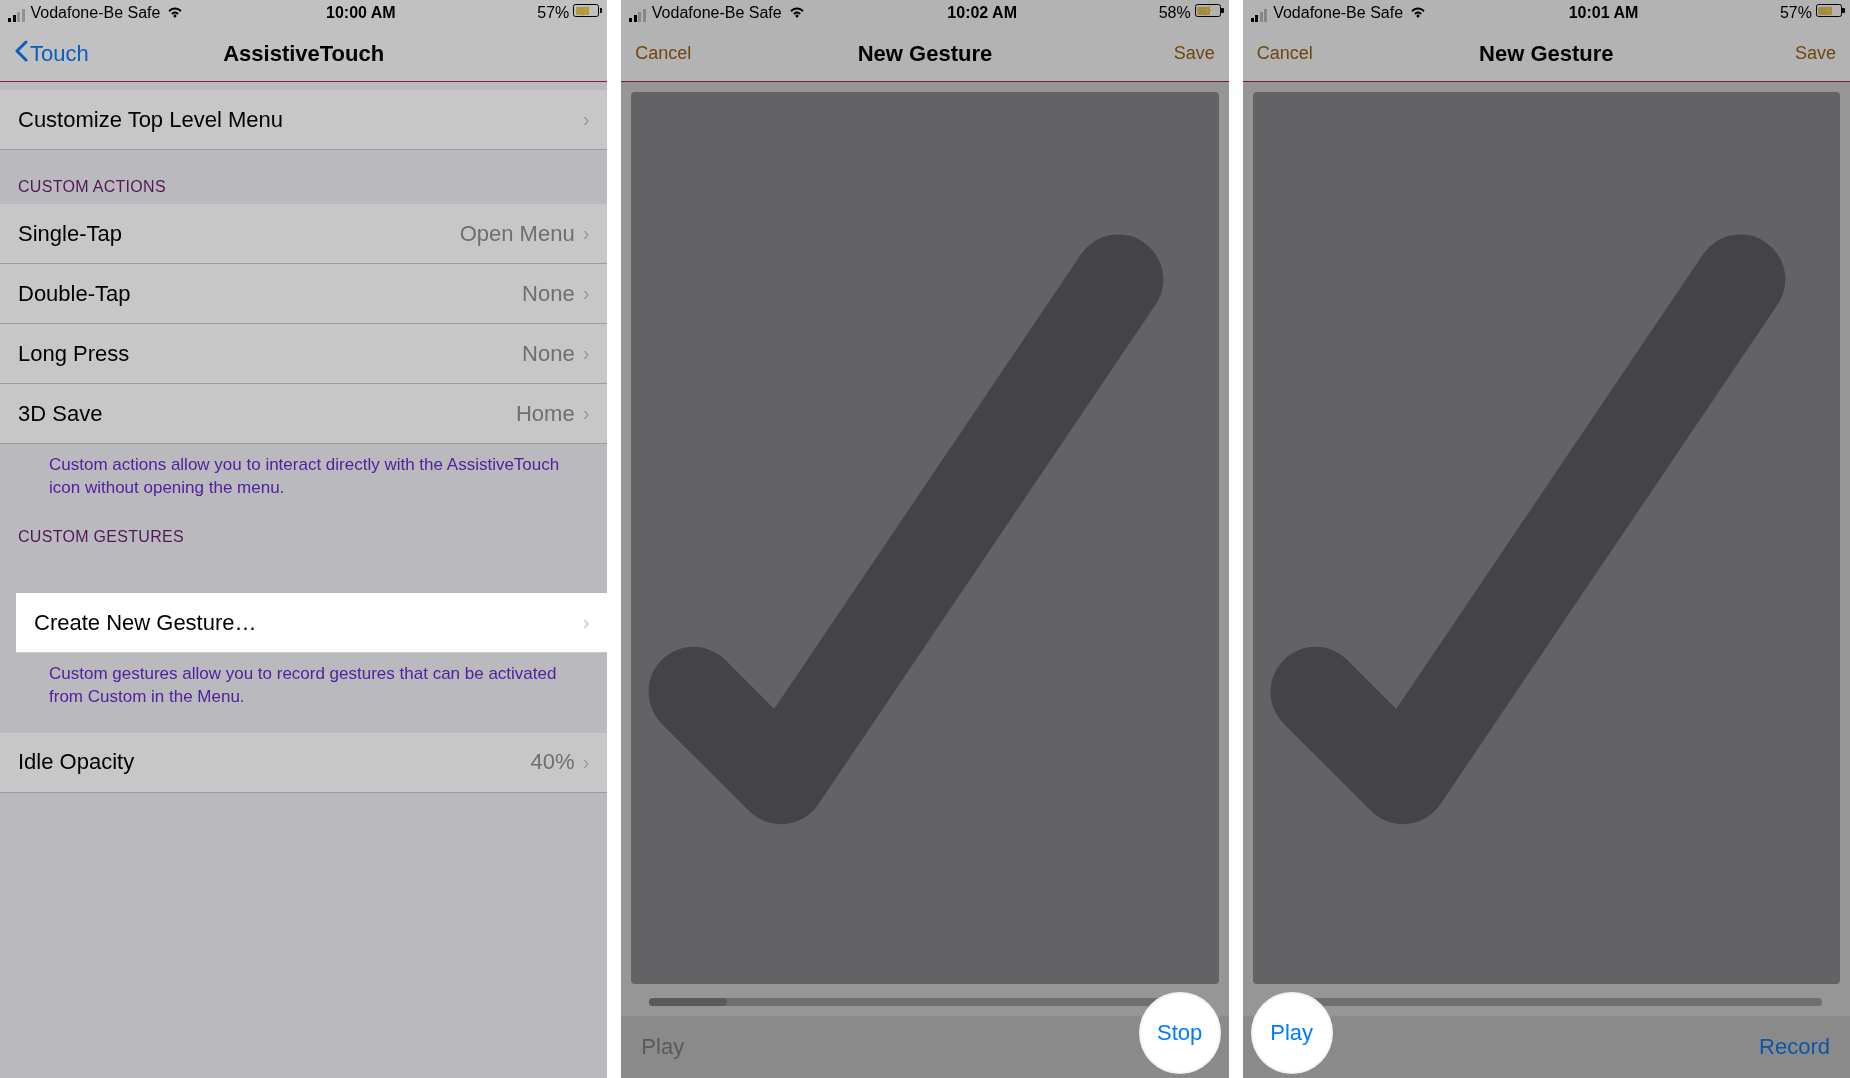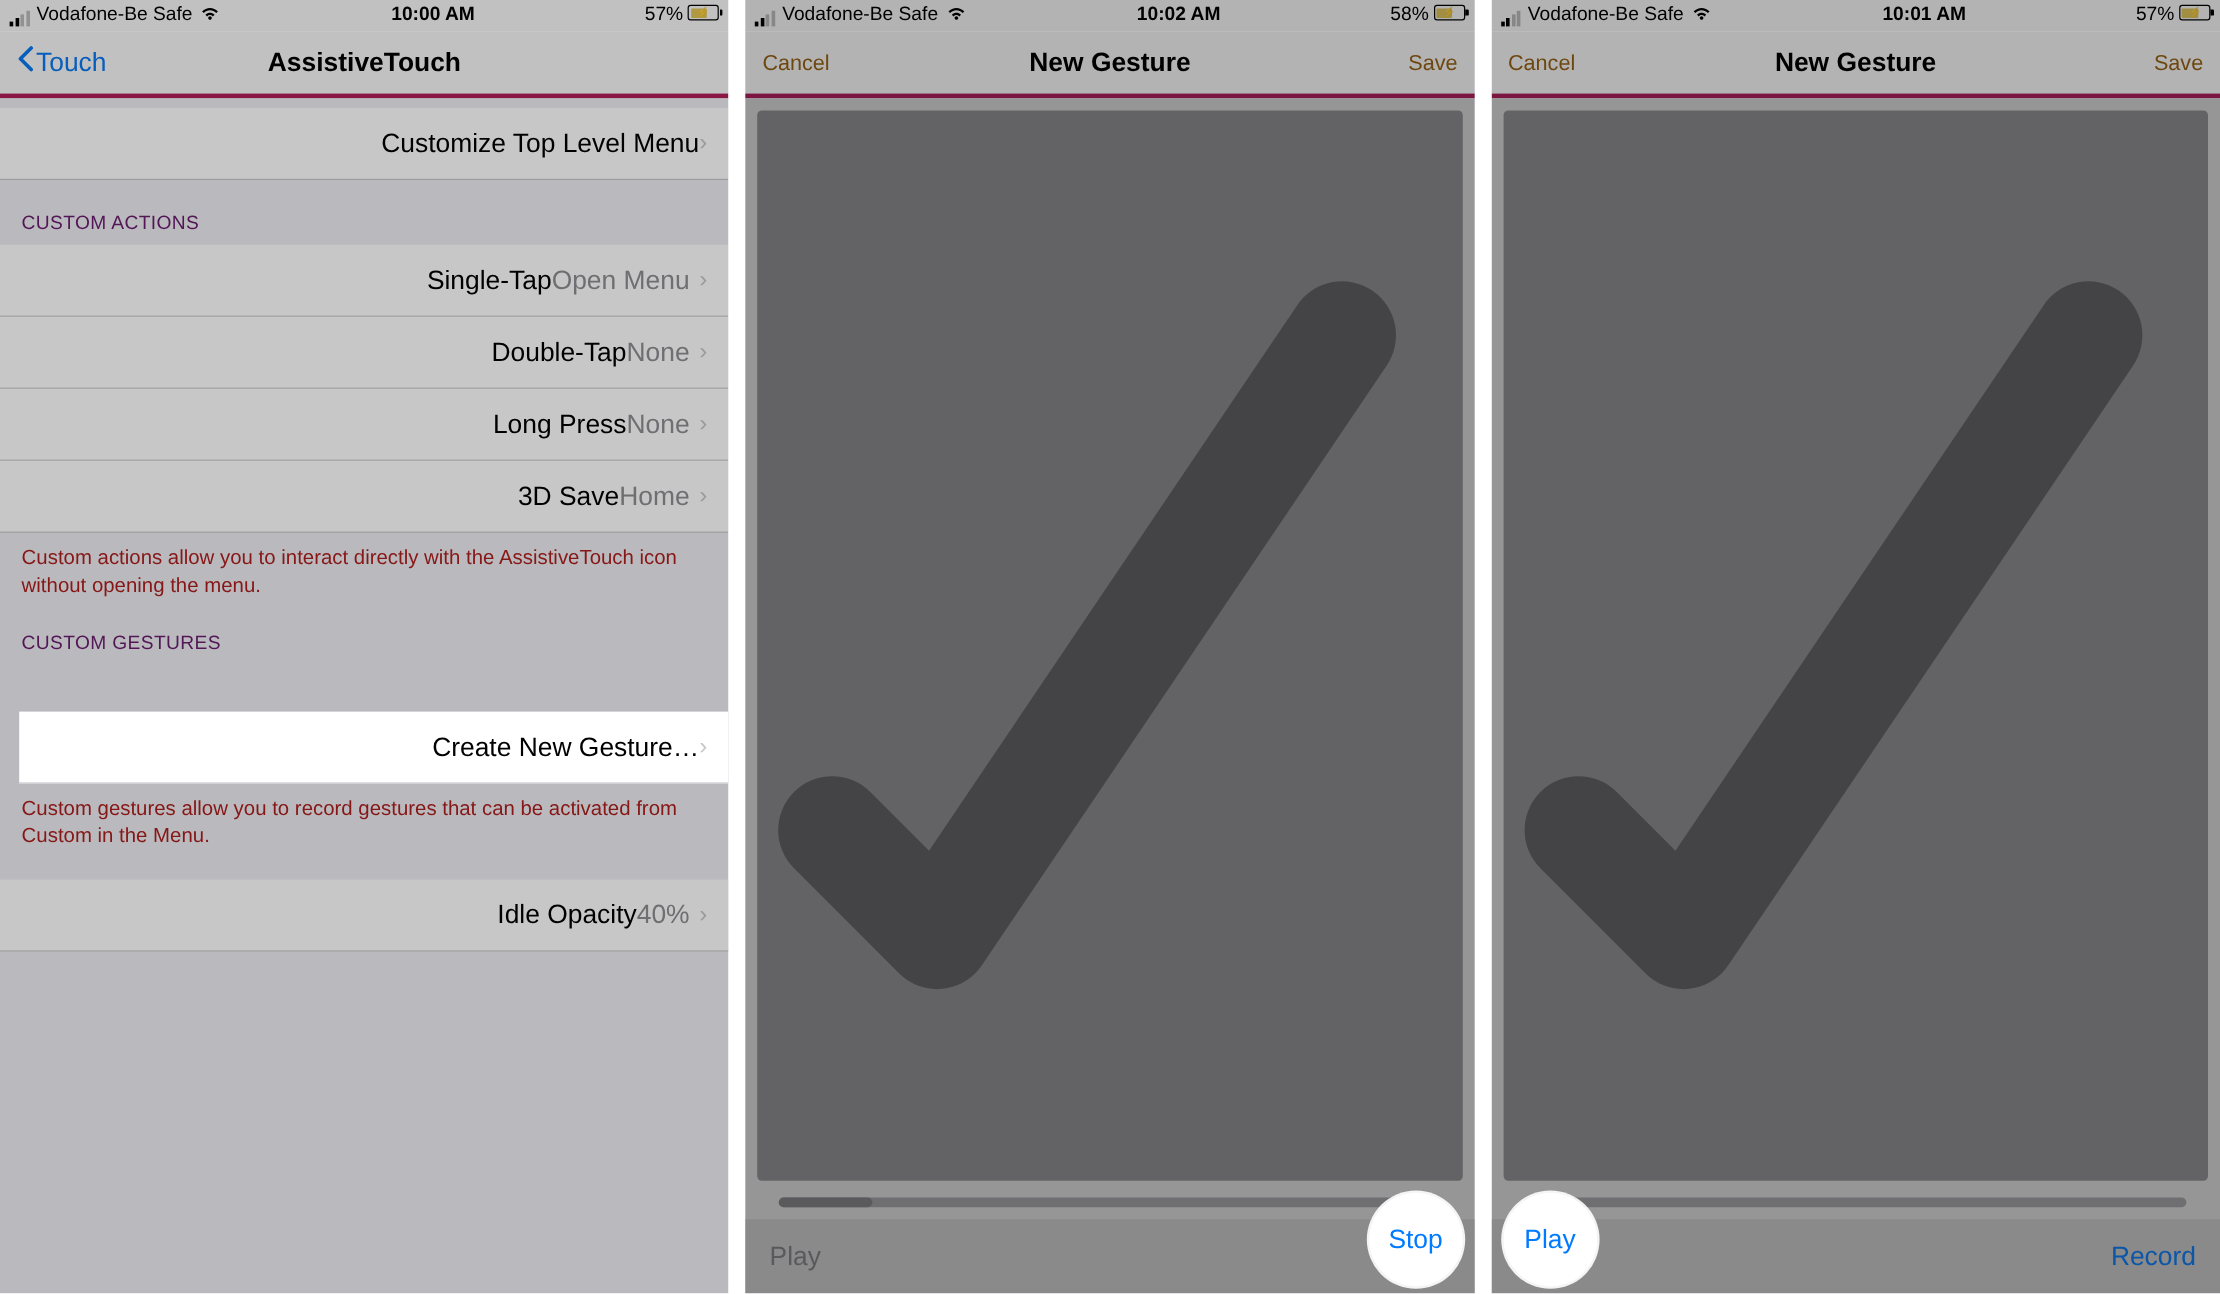--- a/index.html
+++ b/index.html
@@ -65,57 +65,58 @@
     font-size: 9px; line-height: 1;
   }
 
   
   .nav-bar {
     height: 56px;
     display: flex;
     align-items: center;
     justify-content: space-between;
     padding: 0 14px;
-    border-bottom: 4px solid #be185d;
+    border-bottom: 1px solid #be185d;
     background: #f8f8f8;
   }
   .nav-left, .nav-right { min-width: 90px; display: flex; align-items: center; }
   .nav-right { justify-content: flex-end; }
   .nav-btn { color: #a16207; font-size: 18px; }
   .nav-title { font-weight: 600; font-size: 22px; text-align: center; flex: 1; }
 
   .back-link { display: flex; align-items: center; color: #007aff; font-size: 22px; }
   .chevron-left { margin-right: 2px; }
 
   
   .settings-content { flex: 1; overflow: hidden; background: #efeff4; }
   .table-cell {
     background: #fff;
     min-height: 60px;
     padding: 0 18px;
     display: flex;
     align-items: center;
-    justify-content: flex-end;
+    justify-content: space-between;
     font-size: 22px;
     border-bottom: 0.5px solid #c8c7cc;
   }
   .table-cell .value { color: #8e8e93; display: flex; align-items: center; gap: 8px; }
   .chevron-right { color: #c7c7cc; font-size: 20px; }
   .section-header {
     padding: 28px 18px 8px;
     color: #701a75;
     font-size: 16px;
     text-transform: uppercase;
     letter-spacing: 0.3px;
   }
   .section-footer {
     padding: 10px 18px 0;
-    color: #b91c1c;
+    color: #6d28d9;
     font-size: 17px;
     line-height: 1.35;
+    margin-left: 31px;
   }
   .highlighted-cell {
     filter: none !important;
     background: #fff;
     position: relative;
     z-index: 5;
   }
 
   
   .gesture-body {

